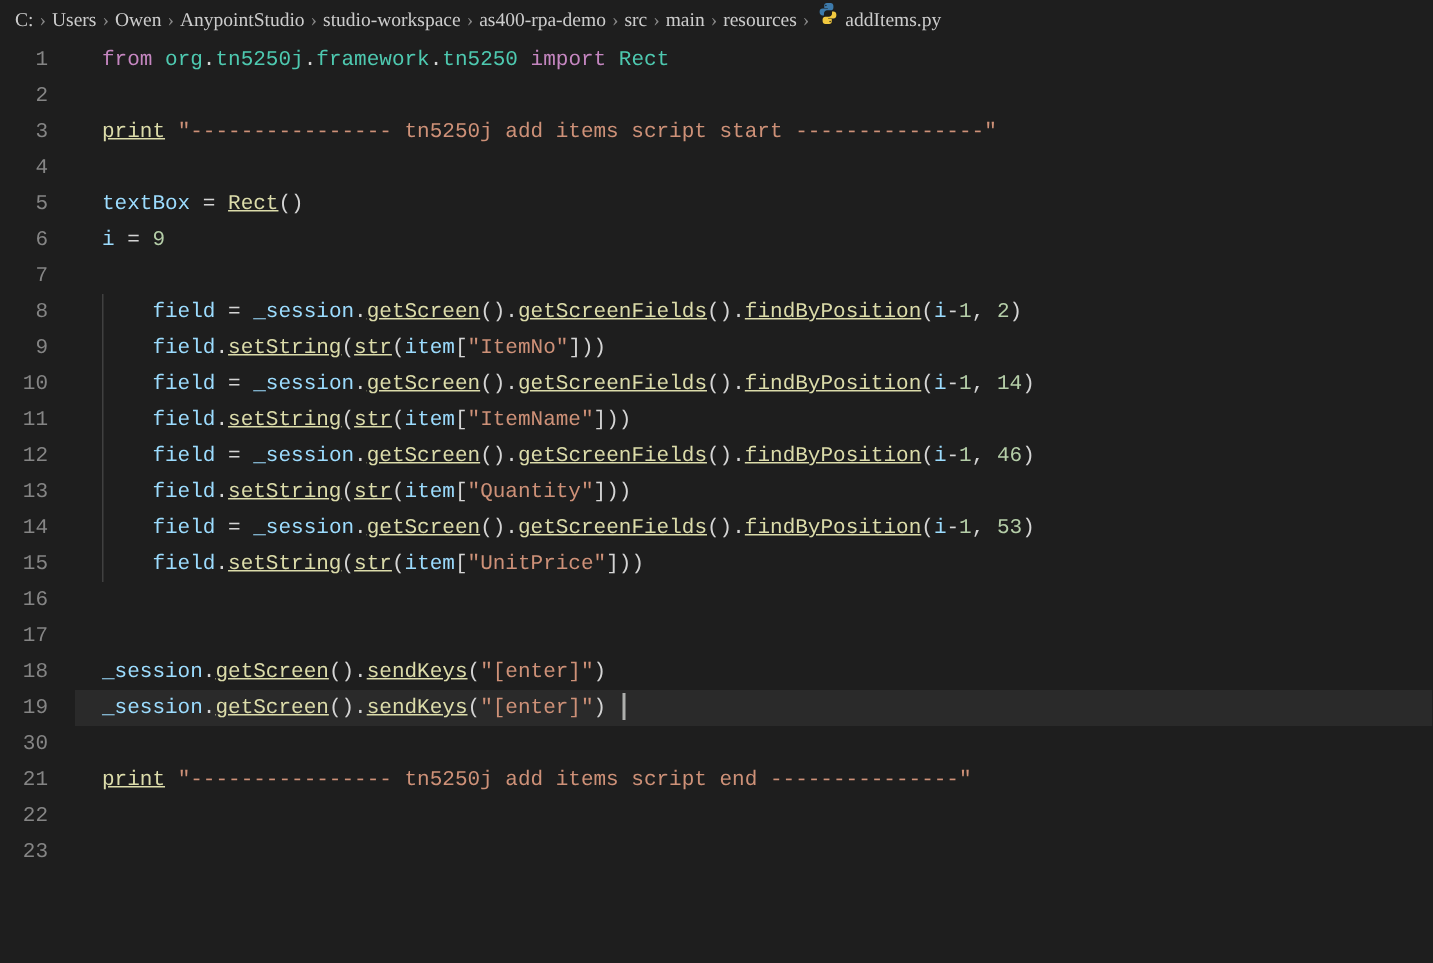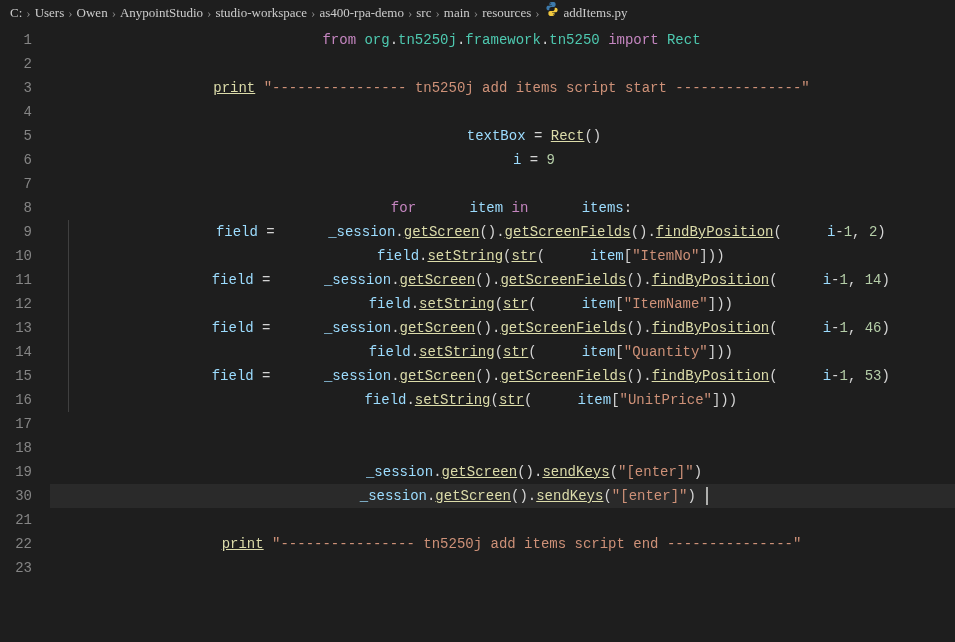--- a/index.html
+++ b/index.html
@@ -58,40 +58,39 @@
     .gutter .ln {
       padding-right: 18px;
       height: 24px;
       line-height: 24px;
       font-size: 14px;
     }
     .code {
       flex: 1;
       padding: 6px 0;
       position: relative;
-      text-align: center;
     }
     .line {
       height: 24px;
       line-height: 24px;
       white-space: pre;
       padding-left: 18px;
       position: relative;
     }
     .indent-guide {
       position: absolute;
       width: 1px;
       background: #404040;
       top: 0;
       bottom: 0;
     }
     .kw { color: #c586c0; }
     .mod { color: #4ec9b0; }
     .fn { color: #dcdcaa; text-decoration: underline; }
-    .var { color: #9cdcfe; margin-left: 45px; }
+    .var { color: #9cdcfe; }
     .str { color: #ce9178; }
     .num { color: #b5cea8; }
     .punct { color: #d4d4d4; }
     .op { color: #d4d4d4; }
     .cursor {
       display: inline-block;
       width: 2px;
       height: 18px;
       background: #aeafad;
       vertical-align: middle;
@@ -140,21 +139,20 @@
       <div class="ln">23</div>
     </div>
   <div class="code" id="codearea">
       <div class="line"><span class="kw">from</span> <span class="mod">org</span><span class="punct">.</span><span class="mod">tn5250j</span><span class="punct">.</span><span class="mod">framework</span><span class="punct">.</span><span class="mod">tn5250</span> <span class="kw">import</span> <span class="mod">Rect</span></div>
       <div class="line"></div>
       <div class="line"><span class="fn">print</span> <span class="str">"---------------- tn5250j add items script start ---------------"</span></div>
       <div class="line"></div>
       <div class="line"><span class="var">textBox</span> <span class="op">=</span> <span class="fn">Rect</span><span class="punct">()</span></div>
       <div class="line"><span class="var">i</span> <span class="op">=</span> <span class="num">9</span></div>
       <div class="line"></div>
-      <div class="line"><span class="kw">for</span> <span class="var">item</span> <span class="kw">in</span> <span class="var">items</span><span class="punct">:</span></div>
       <div class="line"><span class="indent-guide" style="left: 18px;"></span><span>    </span><span class="var">field</span> <span class="op">=</span> <span class="var">_session</span><span class="punct">.</span><span class="fn">getScreen</span><span class="punct">().</span><span class="fn">getScreenFields</span><span class="punct">().</span><span class="fn">findByPosition</span><span class="punct">(</span><span class="var">i</span><span class="op">-</span><span class="num">1</span><span class="punct">, </span><span class="num">2</span><span class="punct">)</span></div>
       <div class="line"><span class="indent-guide" style="left: 18px;"></span><span>    </span><span class="var">field</span><span class="punct">.</span><span class="fn">setString</span><span class="punct">(</span><span class="fn">str</span><span class="punct">(</span><span class="var">item</span><span class="punct">[</span><span class="str">"ItemNo"</span><span class="punct">]))</span></div>
       <div class="line"><span class="indent-guide" style="left: 18px;"></span><span>    </span><span class="var">field</span> <span class="op">=</span> <span class="var">_session</span><span class="punct">.</span><span class="fn">getScreen</span><span class="punct">().</span><span class="fn">getScreenFields</span><span class="punct">().</span><span class="fn">findByPosition</span><span class="punct">(</span><span class="var">i</span><span class="op">-</span><span class="num">1</span><span class="punct">, </span><span class="num">14</span><span class="punct">)</span></div>
       <div class="line"><span class="indent-guide" style="left: 18px;"></span><span>    </span><span class="var">field</span><span class="punct">.</span><span class="fn">setString</span><span class="punct">(</span><span class="fn">str</span><span class="punct">(</span><span class="var">item</span><span class="punct">[</span><span class="str">"ItemName"</span><span class="punct">]))</span></div>
       <div class="line"><span class="indent-guide" style="left: 18px;"></span><span>    </span><span class="var">field</span> <span class="op">=</span> <span class="var">_session</span><span class="punct">.</span><span class="fn">getScreen</span><span class="punct">().</span><span class="fn">getScreenFields</span><span class="punct">().</span><span class="fn">findByPosition</span><span class="punct">(</span><span class="var">i</span><span class="op">-</span><span class="num">1</span><span class="punct">, </span><span class="num">46</span><span class="punct">)</span></div>
       <div class="line"><span class="indent-guide" style="left: 18px;"></span><span>    </span><span class="var">field</span><span class="punct">.</span><span class="fn">setString</span><span class="punct">(</span><span class="fn">str</span><span class="punct">(</span><span class="var">item</span><span class="punct">[</span><span class="str">"Quantity"</span><span class="punct">]))</span></div>
       <div class="line"><span class="indent-guide" style="left: 18px;"></span><span>    </span><span class="var">field</span> <span class="op">=</span> <span class="var">_session</span><span class="punct">.</span><span class="fn">getScreen</span><span class="punct">().</span><span class="fn">getScreenFields</span><span class="punct">().</span><span class="fn">findByPosition</span><span class="punct">(</span><span class="var">i</span><span class="op">-</span><span class="num">1</span><span class="punct">, </span><span class="num">53</span><span class="punct">)</span></div>
       <div class="line"><span class="indent-guide" style="left: 18px;"></span><span>    </span><span class="var">field</span><span class="punct">.</span><span class="fn">setString</span><span class="punct">(</span><span class="fn">str</span><span class="punct">(</span><span class="var">item</span><span class="punct">[</span><span class="str">"UnitPrice"</span><span class="punct">]))</span></div>
       <div class="line"></div>
       <div class="line"></div>

